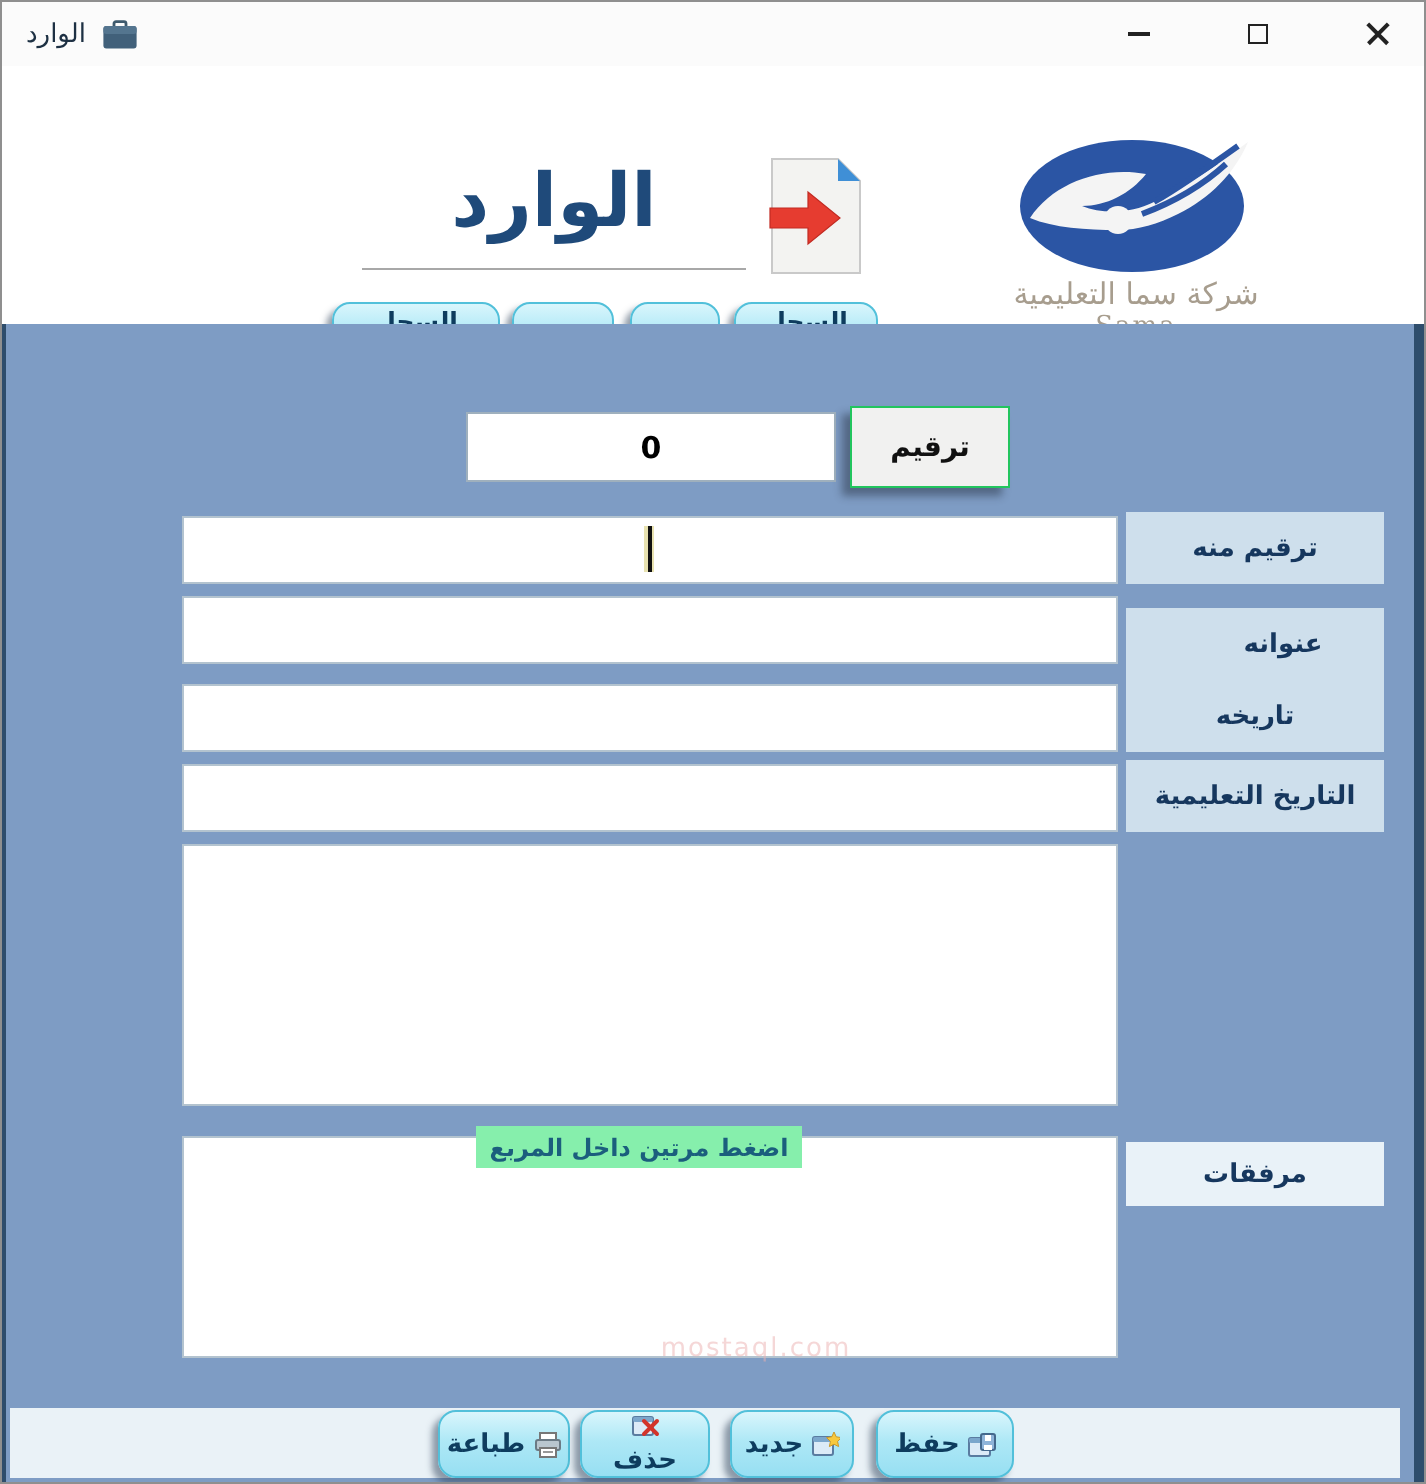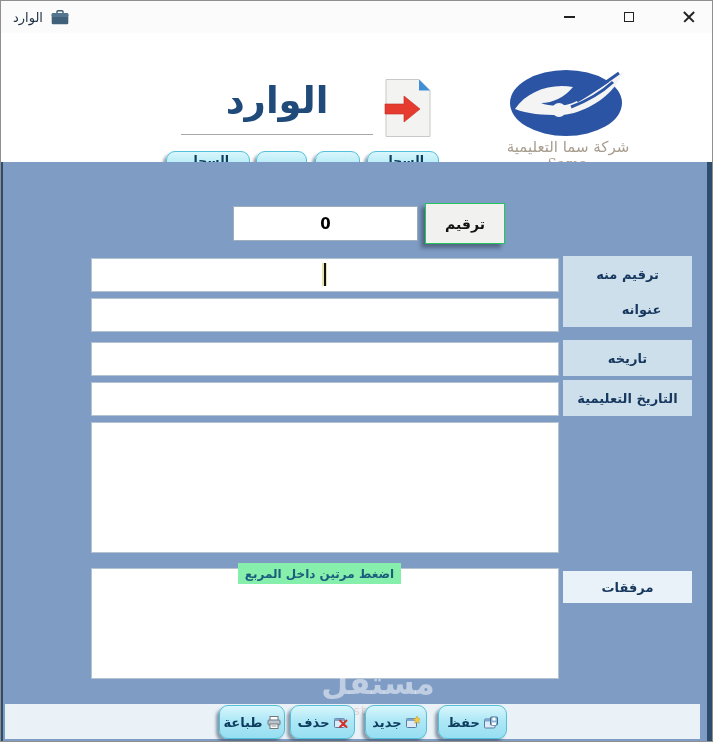--- a/index.html
+++ b/index.html
@@ -163,51 +163,50 @@
   </div>
 
   <input class="number-input" value="0" style="">
   <button class="gray-btn">ترقيم</button>
 
   <input class="field-input" style="top: 257px;">
   <div class="caret"></div>
   <div class="field-label" style="top:255px;">ترقيم منه</div>
 
   <input class="field-input" style="top: 297px;">
-  <div class="field-label" style="top:290px;padding-left:28px;">عنوانه</div>
+  <div class="field-label" style="top:303px;padding-left:28px;">عنوانه</div>
 
   <input class="field-input" style="top: 341px;">
   <div class="field-label" style="top:339px;">تاريخه</div>
 
   <input class="field-input" style="top: 381px;">
   <div class="field-label" style="top:379px;">التاريخ التعليمية</div>
 
   <div class="big-box" style="top:421px; height:131px;"></div>
 
   <div class="tooltip">اضغط مرتين داخل المربع</div>
 
   <div class="big-box" style="top:567px; height:111px;"></div>
   <div class="field-label" style="top:570px; height:32px; background:#e9f2f8;">مرفقات</div>
 
   <div class="watermark">
-    <div class="watermark-main">مستقل</div>
     <div class="watermark-sub">mostaql.com</div>
   </div>
 
   <div class="actions">
     <button class="cyan-btn" style="left:218px; top:704px; width:66px;">
       <svg width="14" height="13" viewBox="0 0 14 13">
         <rect x="3" y="0.5" width="8" height="4" fill="#ffffff" stroke="#777777"></rect>
         <rect x="1" y="4" width="12" height="5" rx="1" fill="#b9c6cf" stroke="#6b7a85"></rect>
         <rect x="3" y="8" width="8" height="4.5" fill="#ffffff" stroke="#777777"></rect>
         <line x1="4.5" y1="10" x2="9.5" y2="10" stroke="#999999"></line>
       </svg>
       <span>طباعة</span>
     </button>
-    <button class="cyan-btn" style="left:289px; top:704px; width:65px;">
+    <button class="cyan-btn" style="left:289px; top:704px; width:65px;flex-direction:column;">
       <svg width="14" height="13" viewBox="0 0 14 13">
         <rect x="0.5" y="2.5" width="10" height="9" rx="1" fill="#dcebf7" stroke="#5a7ca0"></rect>
         <rect x="0.5" y="2.5" width="10" height="2.5" rx="1" fill="#7ba7cc"></rect>
         <path d="M6 4.5 L12.5 11 M12.5 4.5 L6 11" stroke="#d2342a" stroke-width="2" stroke-linecap="round"></path>
       </svg>
       <span>حذف</span>
     </button>
     <button class="cyan-btn" style="left:364px; top:704px; width:62px;">
       <svg width="14" height="13" viewBox="0 0 14 13">
         <rect x="0.5" y="2.5" width="10" height="9" rx="1" fill="#dcebf7" stroke="#5a7ca0"></rect>

